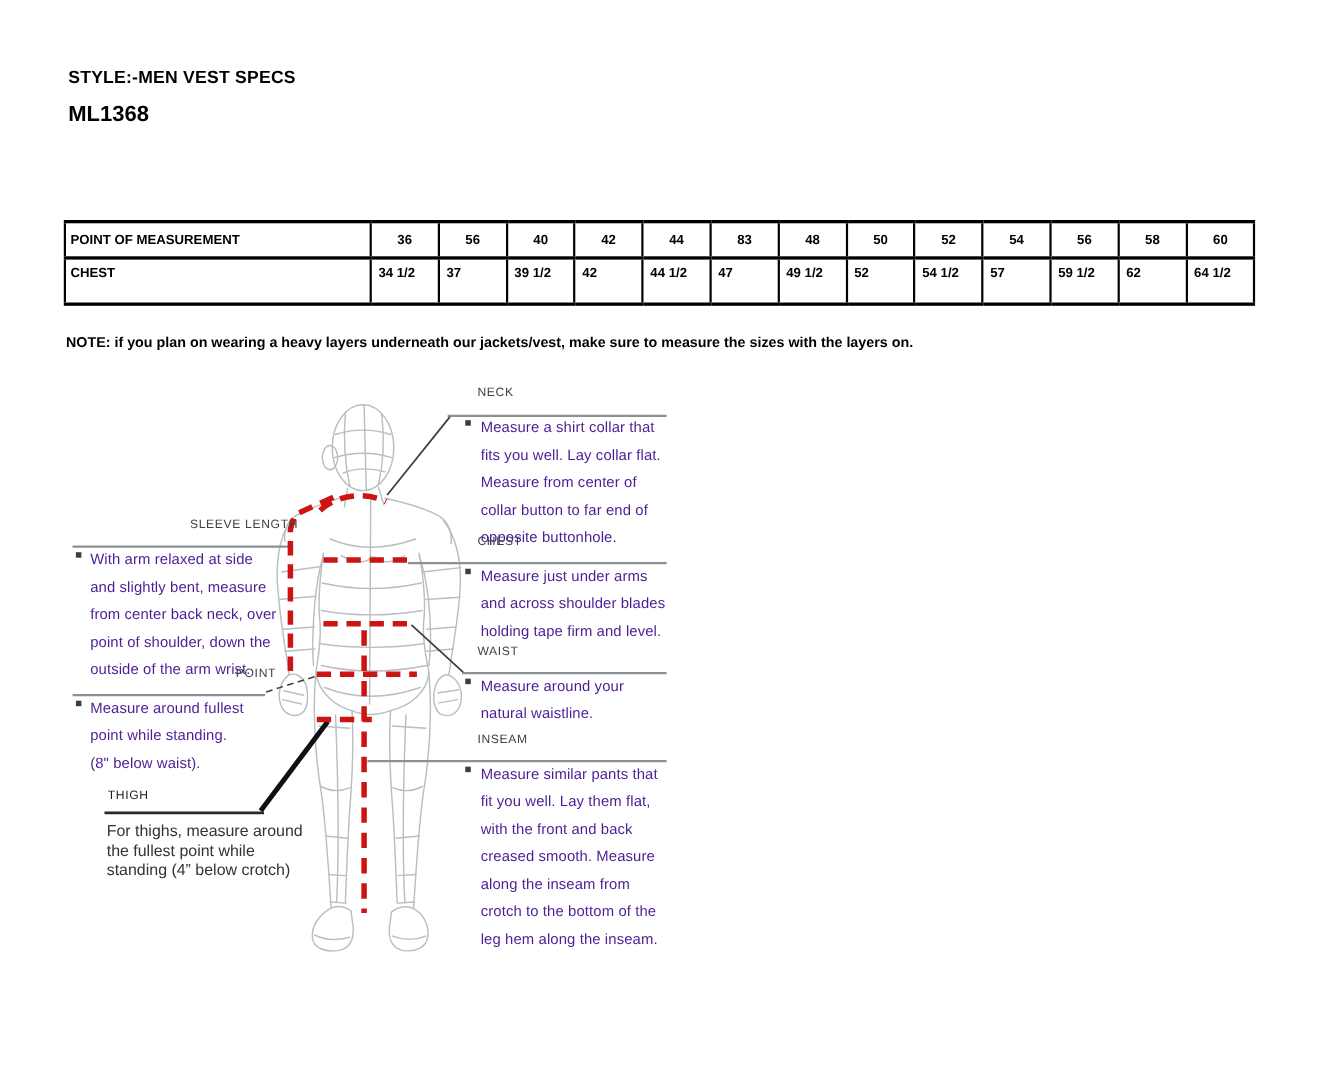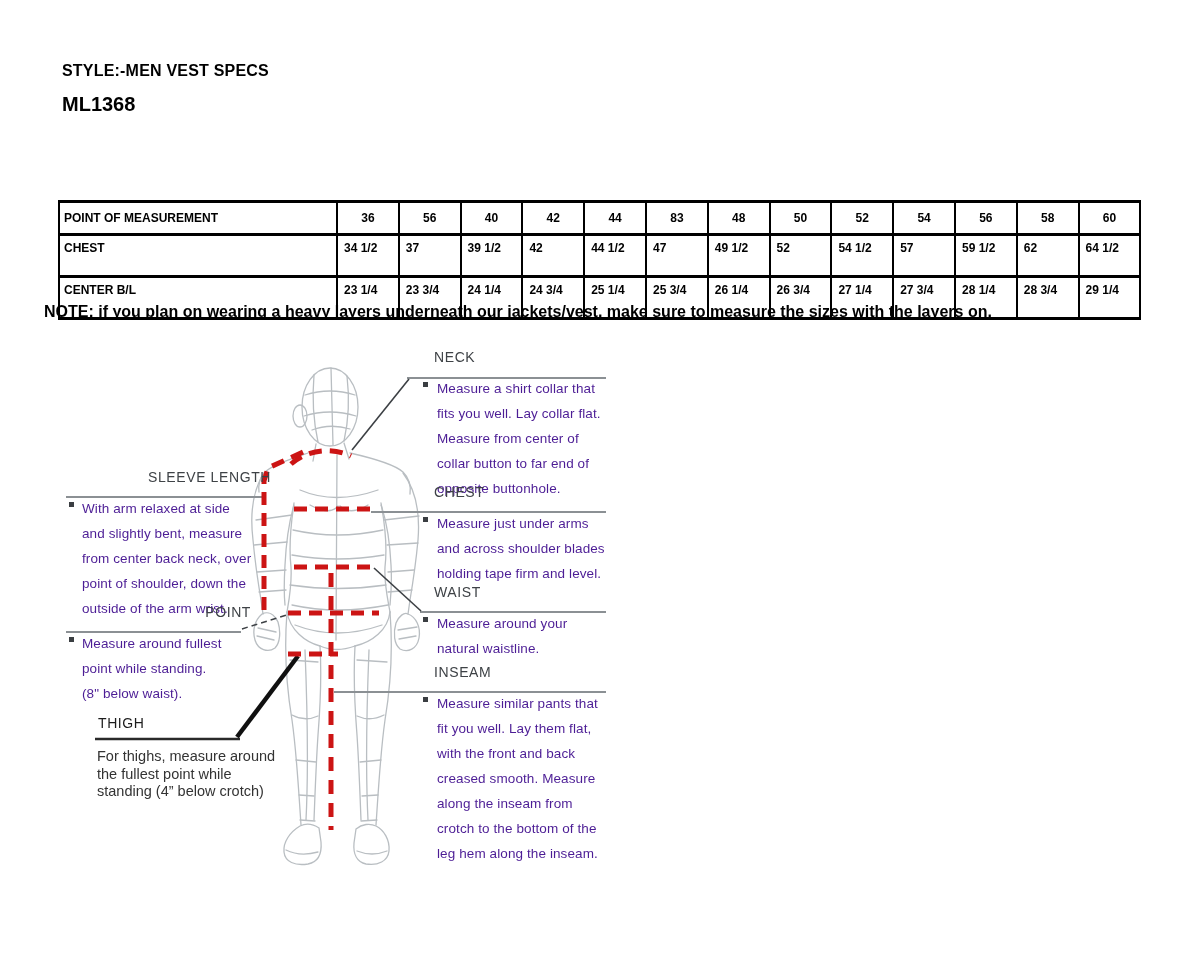--- a/index.html
+++ b/index.html
@@ -3,42 +3,42 @@
 <meta charset="utf-8">
 <style>
   html,body { margin:0; padding:0; background:#fff; }
   .sheet {
     position:relative; width:1200px; height:974px; background:#ffffff;
     font-family:"Liberation Sans", sans-serif; color:#000; overflow:hidden;
   }
   
   .doc-title  { position:absolute; left:62px; top:62px;  font-size:16px; font-weight:700; letter-spacing:.2px; }
   .doc-code   { position:absolute; left:62px; top:93px;  font-size:20px; font-weight:700; }
-  .doc-note   { position:absolute; left:44px; top:303px; font-size:16px; font-weight:700; width:1080px; }
+  .doc-note   { position:absolute; left:60px; top:303px; font-size:13px; font-weight:700; width:1080px; }
 
   
   .size-table {
     position:absolute; left:58px; top:168px; width:1082px;
     border-collapse:collapse; table-layout:fixed;
     font-size:12px; font-weight:700;margin-top:32px;
   }
   .size-table th, .size-table td {
     border-left:2px solid #000; border-right:2px solid #000;
     border-top:3px solid #000;  border-bottom:3px solid #000;
     padding:4px 6px; background:#fff; overflow:hidden; white-space:nowrap;
   }
   .size-table thead th { height:22px; text-align:center; vertical-align:middle; }
   .size-table thead th.pom { text-align:left; padding-left:4px; }
   .size-table tbody td { height:30px; text-align:left; vertical-align:top; padding-top:5px; }
   .size-table tbody td.rowlabel { padding-left:4px; }
 
   
   .dg-section { position:absolute; }
   .dg-title {
-    font-size:14px; letter-spacing:.6px; color:#3e4246;
+    font-size:11px; letter-spacing:.6px; color:#3e4246;
     line-height:20px; margin:0 0 9px 0; padding-left:14px; white-space:nowrap;
   }
   .dg-desc {
     position:relative; font-size:13.5px; line-height:25px; color:#4c1d95;
     padding-left:17px; white-space:pre-line; letter-spacing:.1px;
   }
   .dg-desc .bullet {
     position:absolute; left:3px; top:6px; width:5px; height:5px; background:#3a3e42;
   }
   .dg-left .dg-title { padding-left:13px;text-align:right; }
@@ -101,36 +101,20 @@
         <td>44 1/2</td>
         <td>47</td>
         <td>49 1/2</td>
         <td>52</td>
         <td>54 1/2</td>
         <td>57</td>
         <td>59 1/2</td>
         <td>62</td>
         <td>64 1/2</td>
       </tr>
-      <tr>
-        <td class="rowlabel">CENTER B/L</td>
-        <td>23 1/4</td>
-        <td>23 3/4</td>
-        <td>24 1/4</td>
-        <td>24 3/4</td>
-        <td>25 1/4</td>
-        <td>25 3/4</td>
-        <td>26 1/4</td>
-        <td>26 3/4</td>
-        <td>27 1/4</td>
-        <td>27 3/4</td>
-        <td>28 1/4</td>
-        <td>28 3/4</td>
-        <td>29 1/4</td>
-      </tr>
     </tbody>
   </table>
 
   <div class="doc-note">NOTE: if you plan on wearing a heavy layers underneath our jackets/vest, make sure to measure the sizes with the layers on.</div>
 
   <svg class="diagram-svg" viewBox="0 0 1200 974">
 
     <g fill="none" stroke-width="1.3" stroke-linecap="round" stroke="#b9bec2">
 
       <ellipse cx="330" cy="407" rx="28" ry="39"></ellipse>

